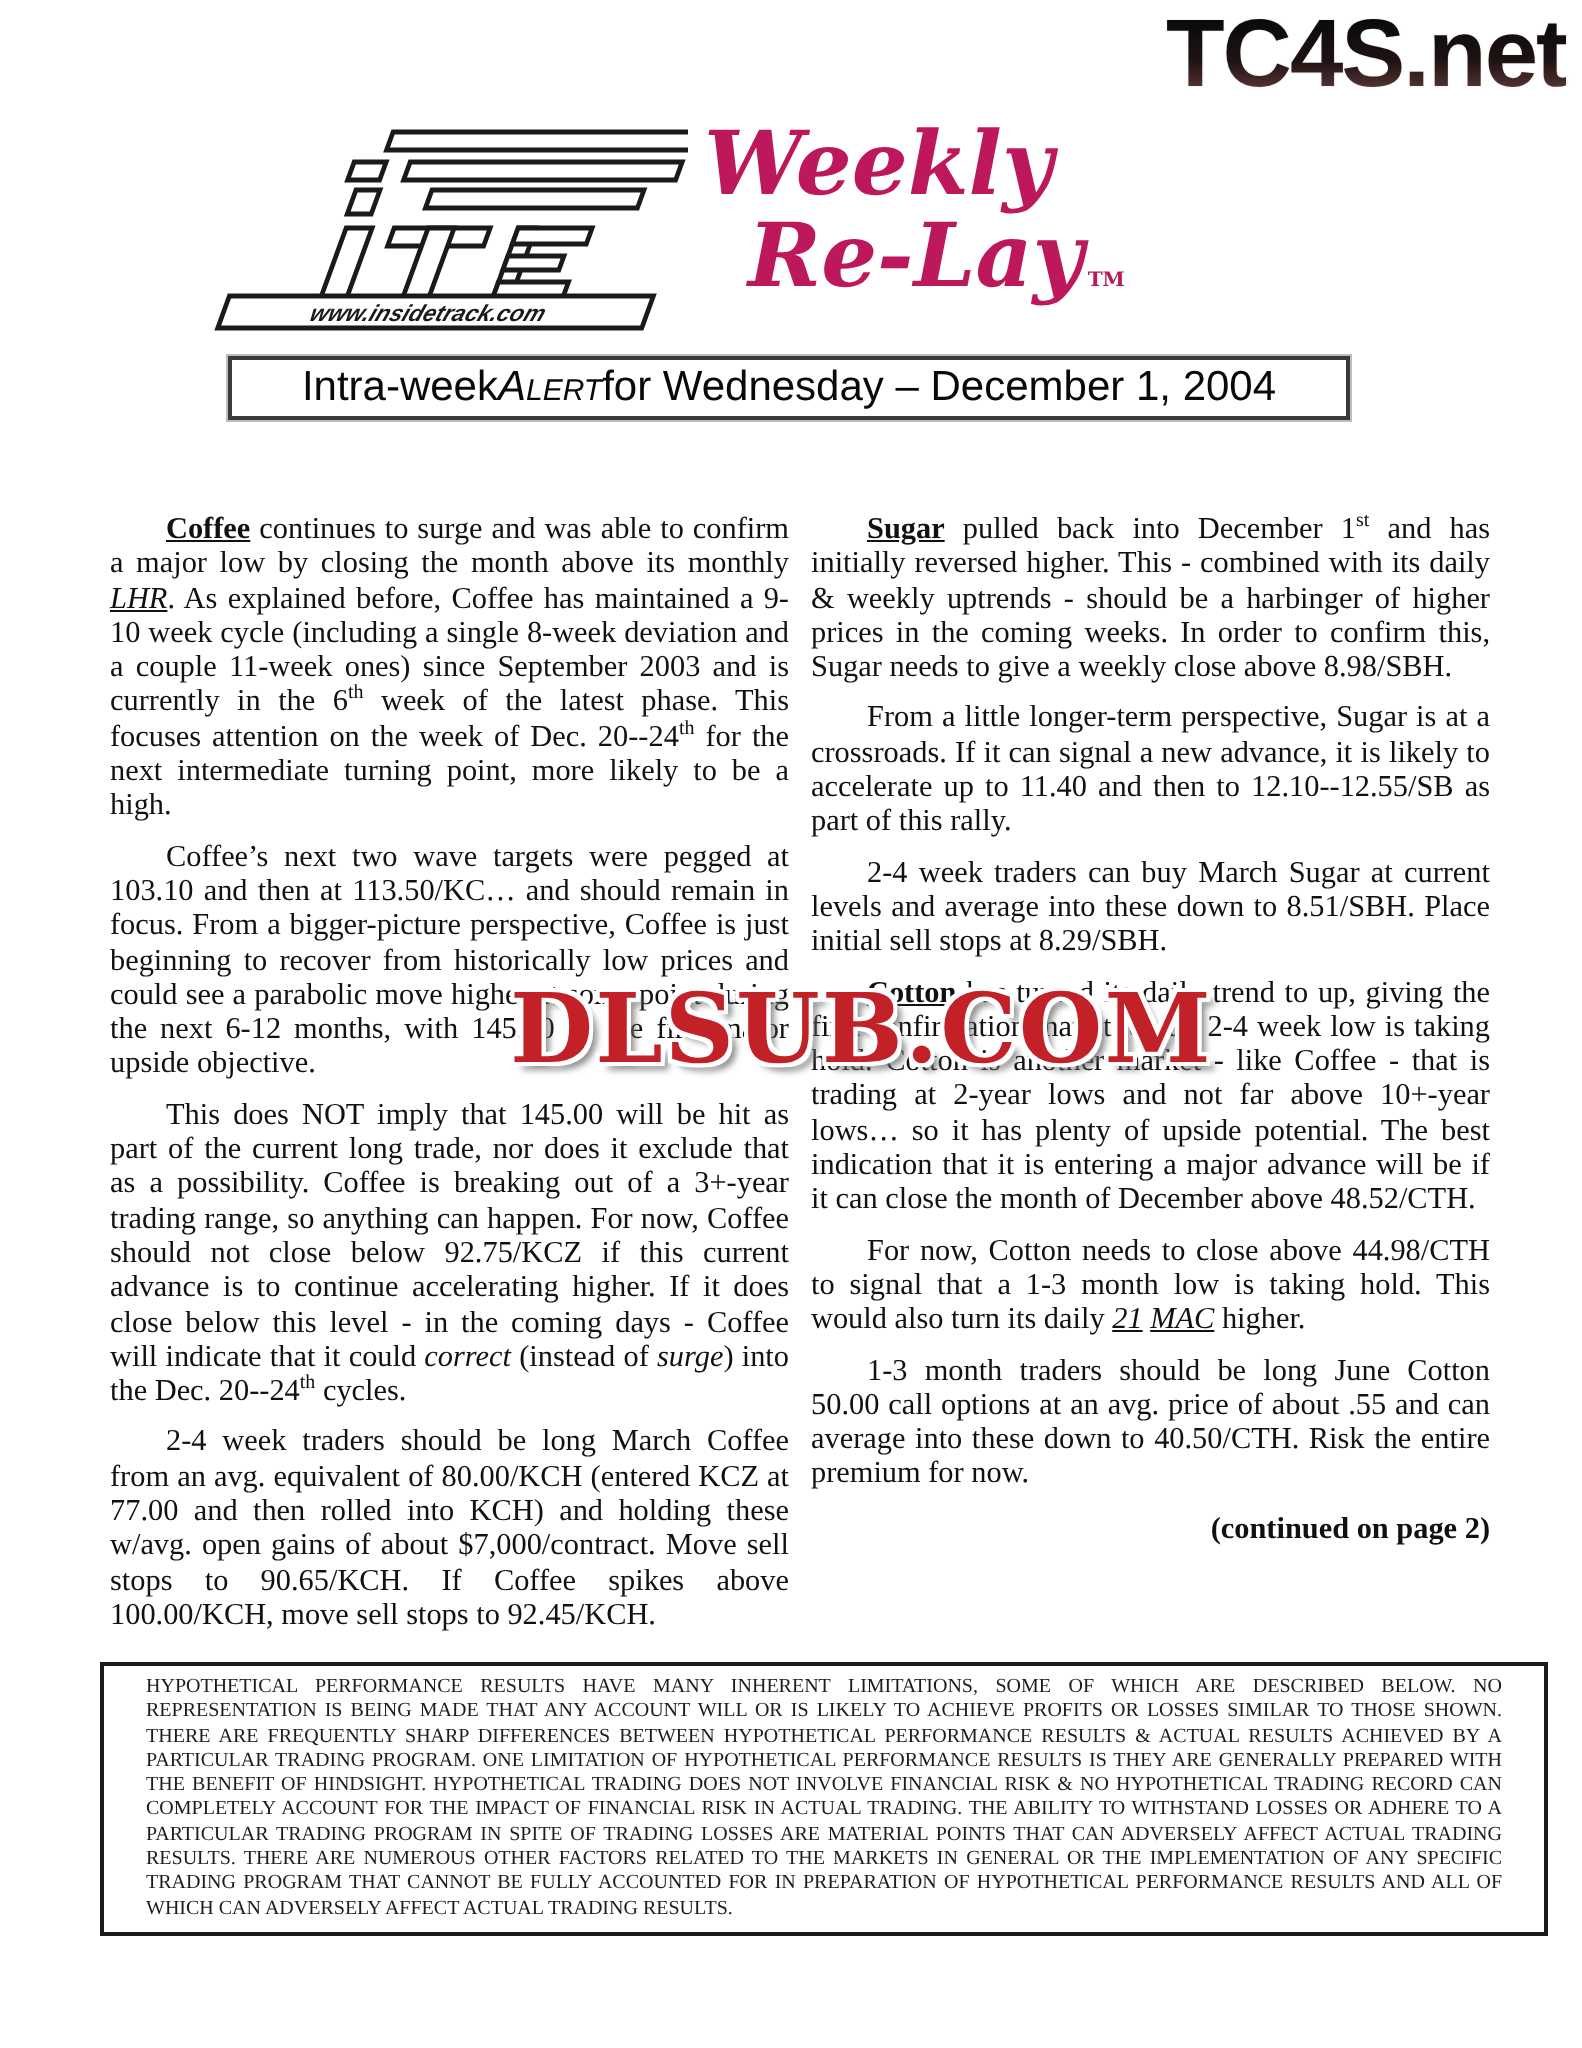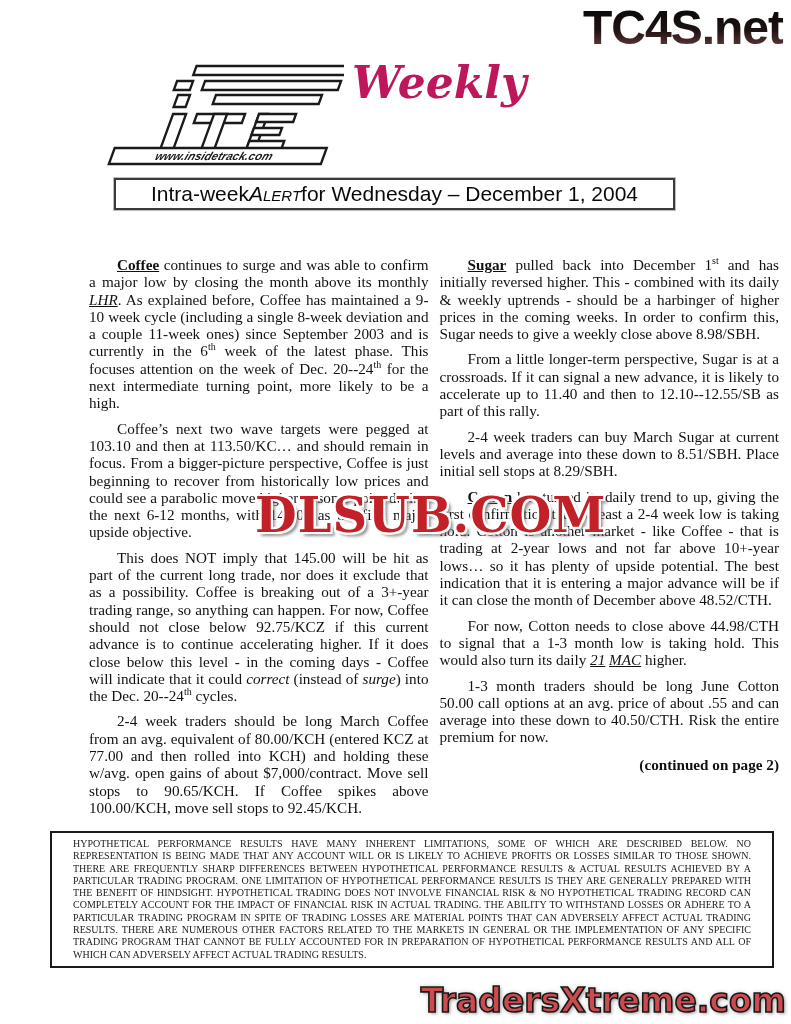--- a/index.html
+++ b/index.html
@@ -29,21 +29,21 @@
              font-family:"Liberation Sans",sans-serif;font-size:21px;color:#090909;}
   .alert-word{font-style:italic;font-variant:small-caps;}
 
   
   .article-title{position:absolute;top:224px;left:0;width:100%;text-align:center;
                  font-family:"Liberation Sans",sans-serif;font-weight:bold;font-style:italic;
                  font-size:18px;color:#0a0a0a;}
   .article-title .tw{text-decoration:underline;text-decoration-thickness:2px;text-underline-offset:2px;}
 
   
-  .columns{position:absolute;top:256px;left:55px;width:690px;display:flex;gap:11px;margin-left:34px;}
+  .columns{position:absolute;top:256px;left:55px;width:690px;display:flex;gap:11px;}
   .col{width:340px;}
   .body-p{margin:0 0 8px 0;font-size:15.2px;line-height:17.3px;text-align:justify;
           text-indent:28px;}
   .body-p .b{font-weight:bold;}
   .body-p .i{font-style:italic;}
   .body-p .u{text-decoration:underline;}
   .body-p .sup{vertical-align:super;font-size:10px;line-height:0;}
   .continued{text-align:right;font-weight:bold;text-indent:0;margin-top:10px;}
 
   
@@ -86,20 +86,21 @@
         <rect x="146" y="52" width="9" height="35"></rect>
         <rect x="146" y="52" width="37" height="8"></rect>
         <rect x="146" y="66" width="28" height="7"></rect>
         <rect x="146" y="79" width="35" height="8"></rect>
         <rect x="14" y="86" width="212" height="16"></rect>
         <text x="58" y="98.5" font-size="11.5" font-weight="bold" font-style="italic" font-family="Liberation Sans, sans-serif" fill="#1a1a1a" stroke="none">www.insidetrack.com</text>
       </g>
     </svg>
     <div class="masthead-title">
       <div class="mt-line1">Weekly</div>
+      <div class="mt-line2"><span>Re-Lay</span><span class="tm">TM</span></div>
     </div>
   </div>
 
   <div class="alert-box">
     <span>Intra-week</span>
     <span class="alert-word">Alert</span>
     <span>for Wednesday – December 1, 2004</span>
   </div>
 
 
@@ -118,15 +119,14 @@
       <p class="body-p"><span>For now, Cotton needs to close above 44.98/CTH to signal that a 1-3 month low is taking hold. This would also turn its daily </span><span class="i u">21</span><span> </span><span class="i u">MAC</span><span> higher.</span></p>
       <p class="body-p"><span>1-3 month traders should be long June Cotton 50.00 call options at an avg. price of about .55 and can average into these down to 40.50/CTH.  Risk the entire premium for now.</span></p>
       <p class="body-p continued">(continued on page 2)</p>
     </div>
   </div>
 
   <div class="watermark">DLSUB.COM</div>
 
   <div class="disclaimer">HYPOTHETICAL PERFORMANCE RESULTS HAVE MANY INHERENT LIMITATIONS, SOME OF WHICH ARE DESCRIBED BELOW. NO REPRESENTATION IS BEING MADE THAT ANY ACCOUNT WILL OR IS LIKELY TO ACHIEVE PROFITS OR LOSSES SIMILAR TO THOSE SHOWN. THERE ARE FREQUENTLY SHARP DIFFERENCES BETWEEN HYPOTHETICAL PERFORMANCE RESULTS &amp; ACTUAL RESULTS ACHIEVED BY A PARTICULAR TRADING PROGRAM. ONE LIMITATION OF HYPOTHETICAL PERFORMANCE RESULTS IS THEY ARE GENERALLY PREPARED WITH THE BENEFIT OF HINDSIGHT.  HYPOTHETICAL TRADING DOES NOT INVOLVE FINANCIAL RISK &amp; NO HYPOTHETICAL TRADING RECORD CAN COMPLETELY ACCOUNT FOR THE IMPACT OF FINANCIAL RISK IN ACTUAL TRADING. THE ABILITY TO WITHSTAND LOSSES OR ADHERE TO A PARTICULAR TRADING PROGRAM IN SPITE OF TRADING LOSSES ARE MATERIAL POINTS THAT CAN ADVERSELY AFFECT ACTUAL TRADING RESULTS. THERE ARE NUMEROUS OTHER FACTORS RELATED TO THE MARKETS IN GENERAL OR THE IMPLEMENTATION OF ANY SPECIFIC TRADING PROGRAM THAT CANNOT BE FULLY ACCOUNTED FOR IN PREPARATION OF HYPOTHETICAL PERFORMANCE RESULTS AND ALL OF WHICH CAN ADVERSELY AFFECT ACTUAL TRADING RESULTS.</div>
 
-  <div class="footer-logo">TradersXtreme.com</div>
 
 </div>
 
 </body></html>

